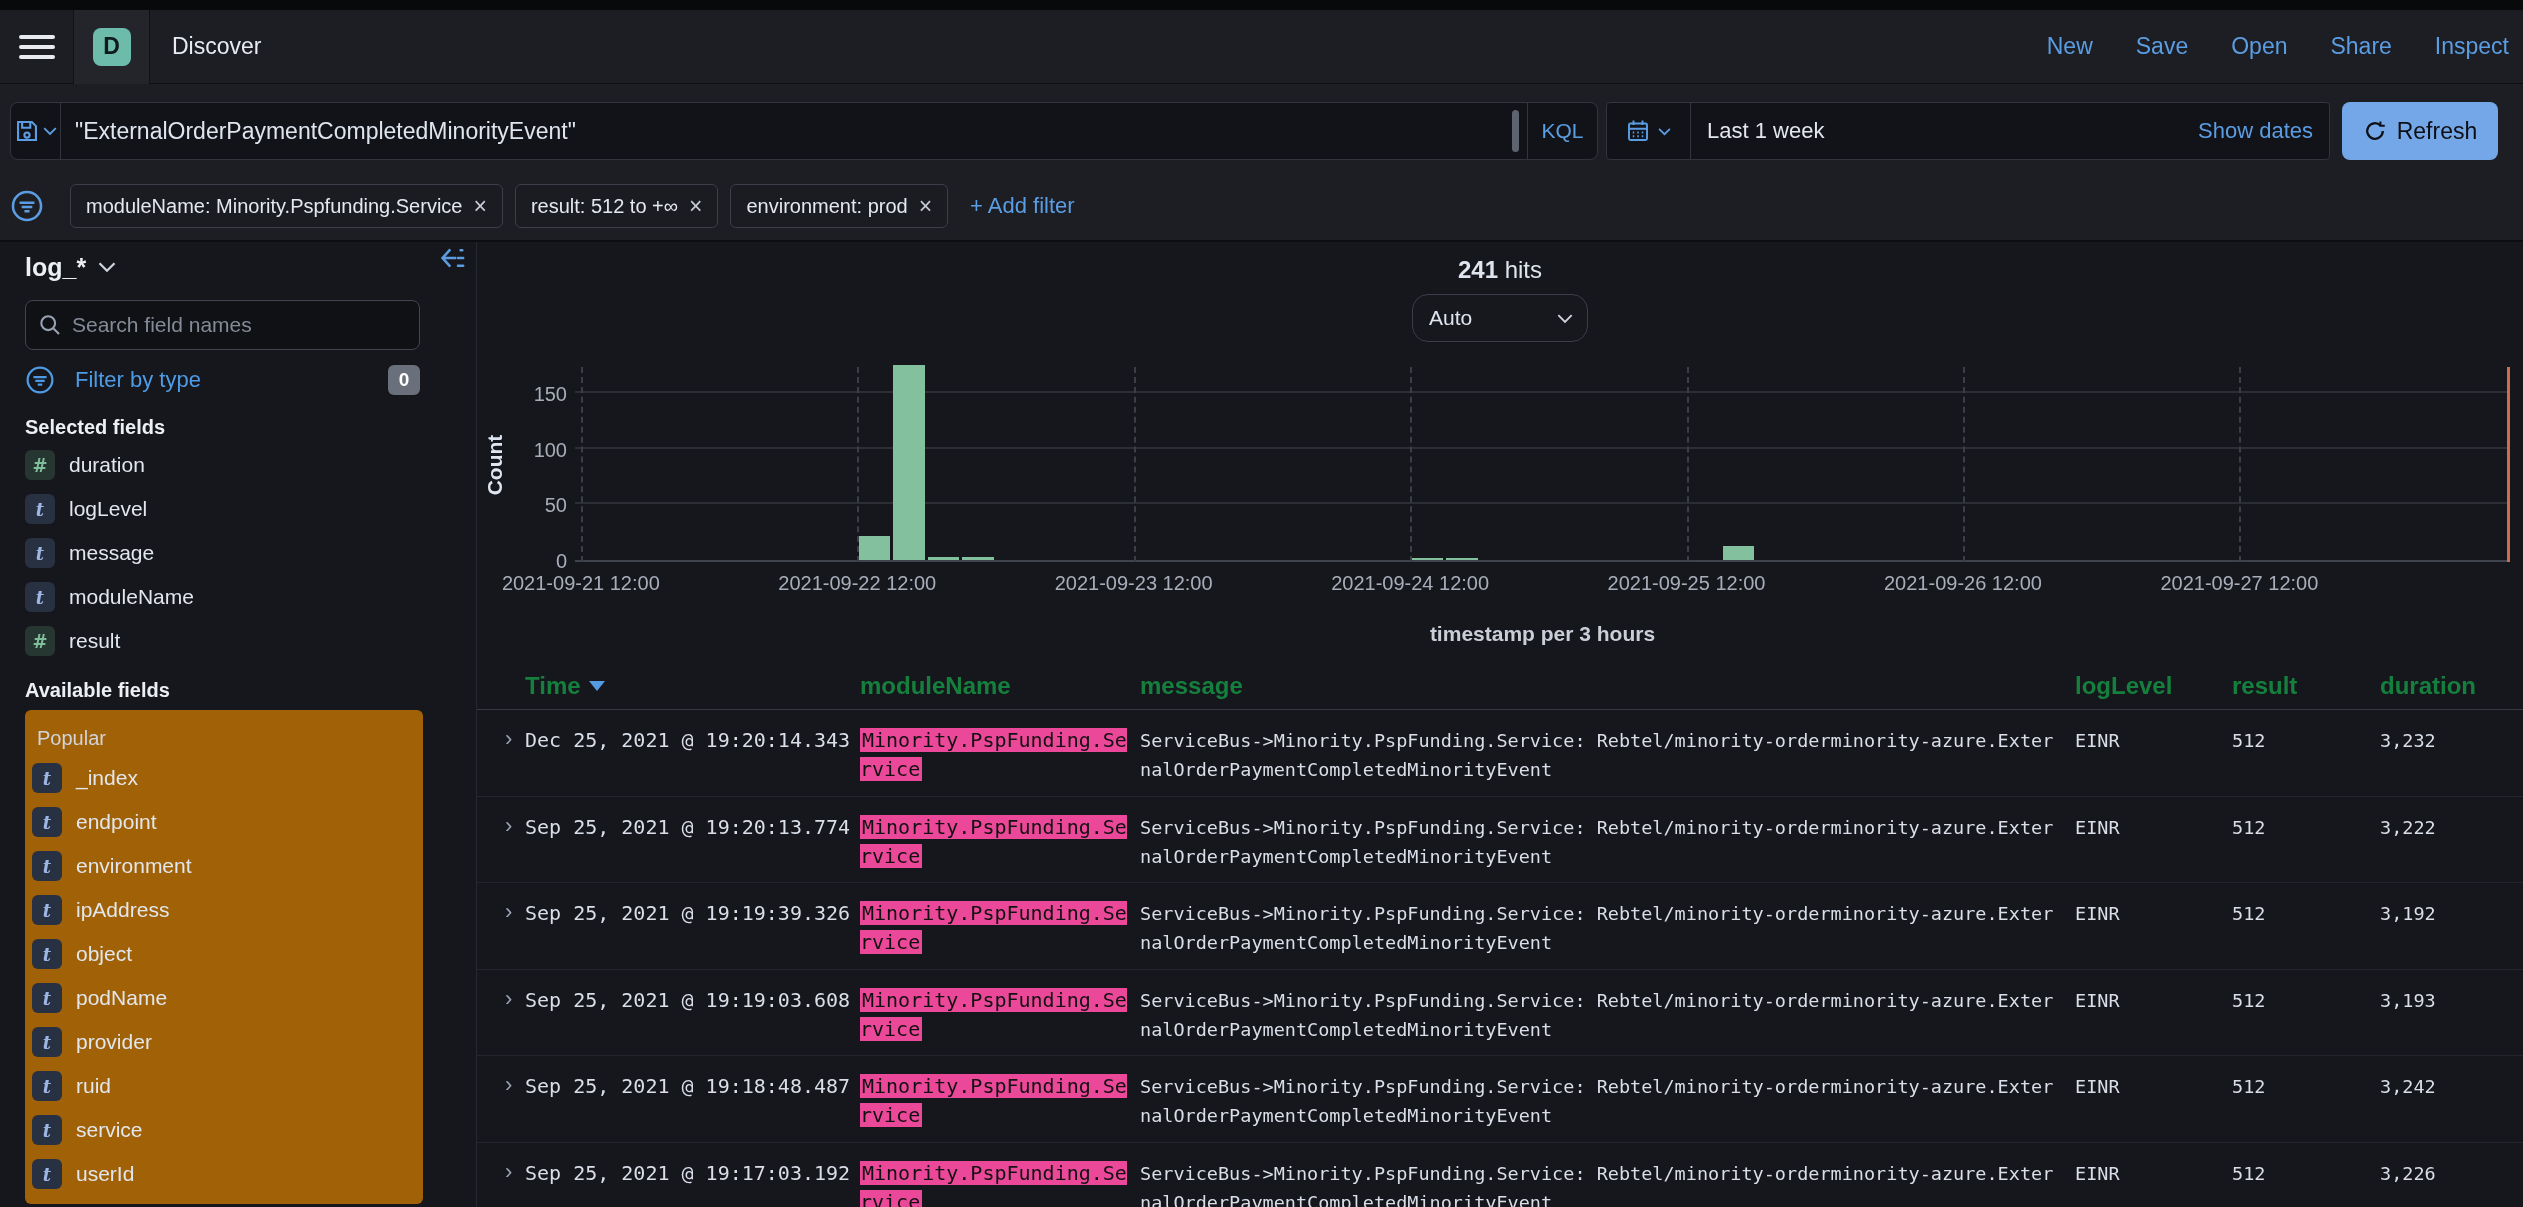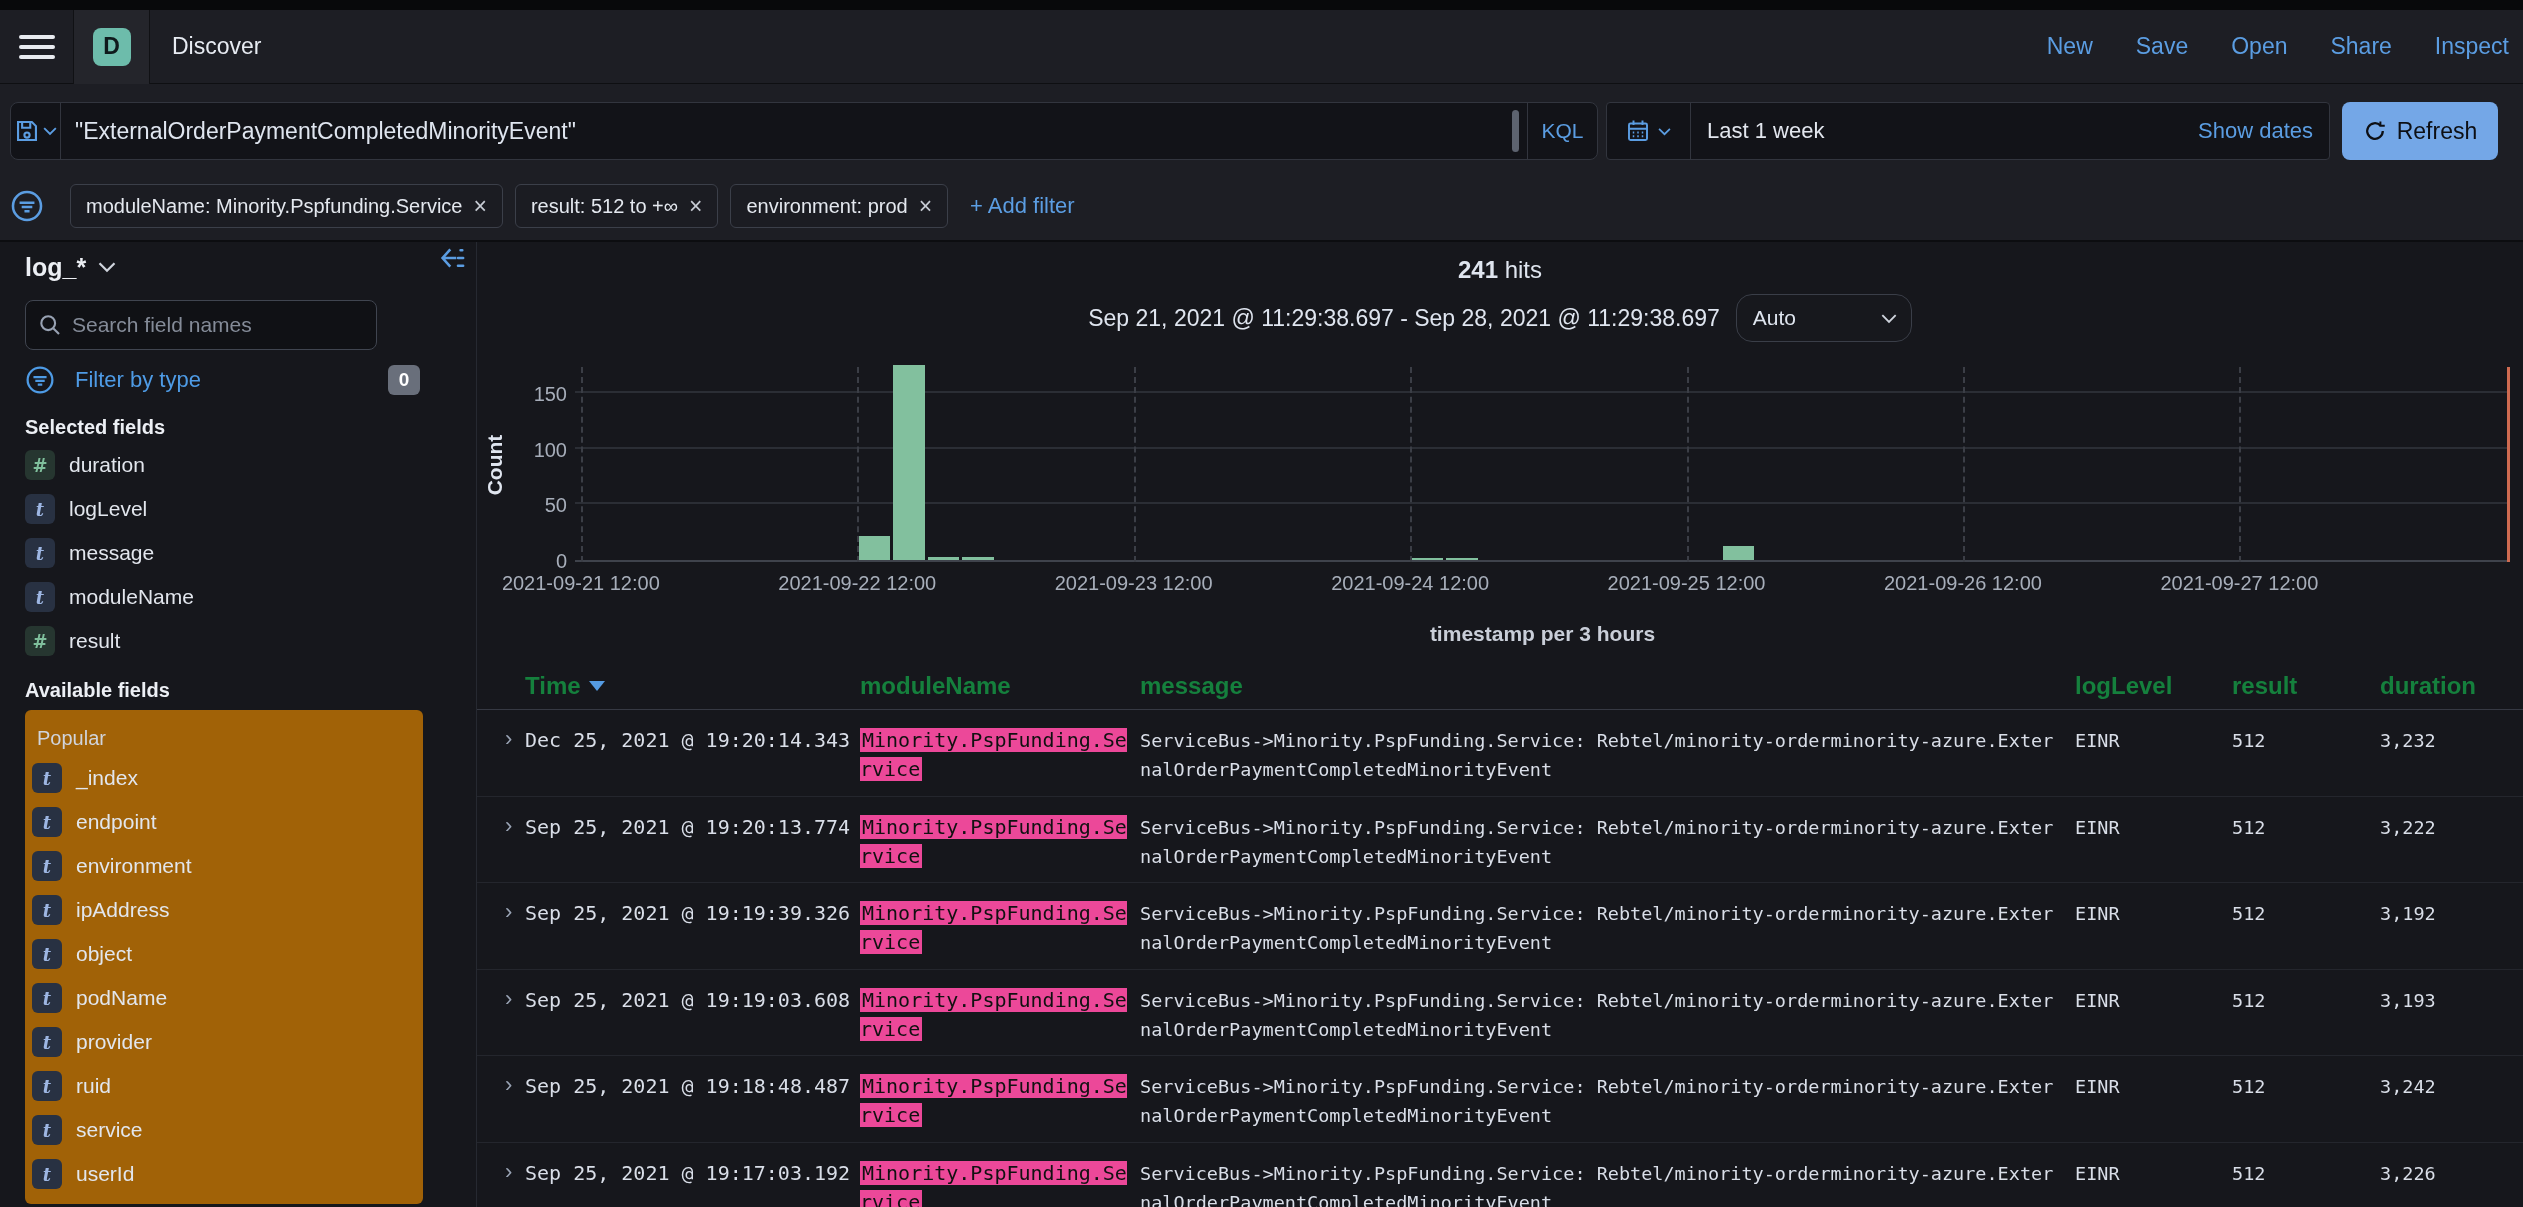--- a/index.html
+++ b/index.html
@@ -51,21 +51,21 @@
   .pill-close { color:#c6cbd4; font-size:23px; line-height:1; cursor:pointer; }
   .add-filter { margin-left:22px; color:#5b9de2; font-size:22px; cursor:pointer; }
 
   
   .main { display:flex; height:967px; background:#16171c; }
   .sidebar { width:477px; border-right:1px solid #262931; position:relative;
     padding:8px 0 0 25px; overflow:hidden; flex:none; }
   .collapse-btn { position:absolute; right:10px; top:4px; cursor:pointer; }
   .ip-row { display:flex; align-items:center; gap:12px; height:34px; cursor:pointer; }
   .ip-name { font-size:25px; font-weight:700; color:#eceff4; }
-  .search-box { margin-top:16px; width:352px; height:50px; background:#101115;
+  .search-box { margin-top:16px; width:395px; height:50px; background:#101115;
     border:1px solid #404550; border-radius:8px; display:flex; align-items:center; padding:0 12px; }
   .search-box input { flex:1; background:transparent; border:0; outline:none; color:#dfe5ef;
     font-size:21px; margin-left:10px; font-family:"Liberation Sans",sans-serif; }
   .search-box input::placeholder { color:#848b98; }
   .fbt-row { margin-top:10px; width:395px; height:40px; display:flex; align-items:center; gap:20px; cursor:pointer; }
   .fbt-label { color:#4e9be5; font-size:22px; }
   .badge { margin-left:auto; min-width:32px; height:30px; border-radius:6px; background:#696f7b;
     color:#fff; font-size:19px; font-weight:700; display:flex; align-items:center; justify-content:center; padding:0 8px; }
   .side-heading { margin-top:16px; font-size:20px; font-weight:700; color:#eceff4; }
   .field-list { margin-top:4px; }
@@ -335,21 +335,20 @@
     </div>
 
   </aside>
 
   <section class="content">
     <div class="hits-line">
       <span class="hits-count">241</span>
       <span>hits</span>
     </div>
     <div class="subtitle-line">
-      <span class="date-range">Sep 21, 2021 @ 11:29:38.697 - Sep 28, 2021 @ 11:29:38.697</span>
       <div class="interval-select">
         <span>Auto</span>
         <span class="chev">
           <svg width="16" height="11" viewBox="0 0 12 8" fill="none" stroke="#cfd4dd" stroke-width="1.4">
               <polyline points="1,1.5 6,6.5 11,1.5"></polyline>
             </svg>
         </span>
       </div>
     </div>
 

